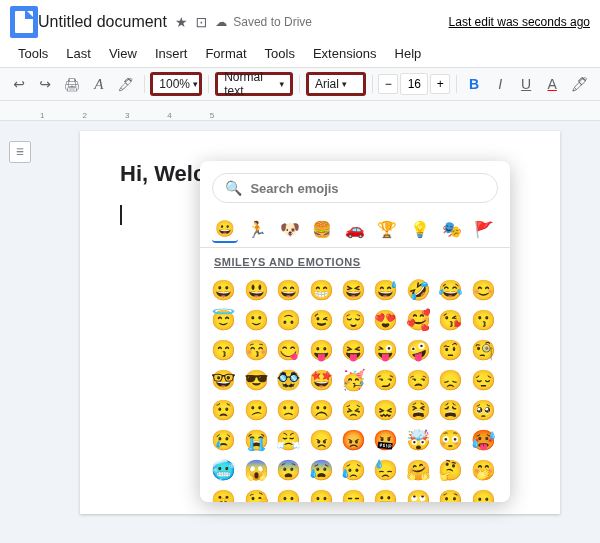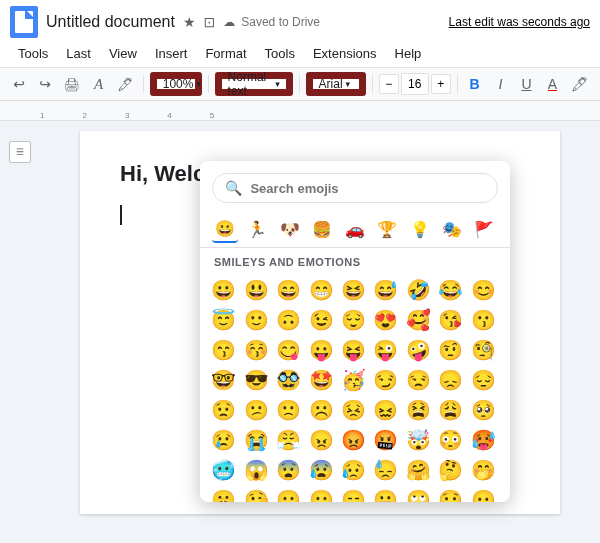--- a/index.html
+++ b/index.html
@@ -4,21 +4,20 @@
   <style>
     * { margin: 0; padding: 0; box-sizing: border-box; }
     body { font-family: Arial, sans-serif; background: #f0f4f9; width: 600px; height: 543px; overflow: hidden; }
 
     
     .title-bar {
       background: #fff;
       display: flex;
       align-items: center;
       padding: 6px 10px 2px 10px;
-      gap: 8px;
     }
     .doc-icon {
       width: 28px; height: 32px;
       background: #4285f4;
       border-radius: 2px;
       display: flex; align-items: center; justify-content: center;
       flex-shrink: 0;
       position: relative;
     }
     .doc-icon::before {
@@ -116,21 +115,21 @@
     }
     .toolbar-separator {
       width: 1px; height: 18px;
       background: #e0e0e0;
       margin: 0 2px;
     }
     .toolbar-select {
       font-size: 12px;
       color: #202124;
       padding: 2px 6px;
-      border: 7px solid #7f1d1d;
+      border: 3px solid #7f1d1d;
       border-radius: 3px;
       background: #fff;
       cursor: pointer;
       display: flex; align-items: center; gap: 3px;
       height: 24px;
     }
     .zoom-select {
       width: 52px;
     }
     .style-select {
@@ -298,20 +297,21 @@
     }
     .cat-icon.active {
       border-bottom: 2px solid #1a73e8;
     }
     .emoji-section-label {
       font-size: 11px;
       font-weight: bold;
       color: #5f6368;
       padding: 8px 14px 4px 14px;
       letter-spacing: 0.5px;
+      text-decoration: underline;
     }
     .emoji-grid {
       display: grid;
       grid-template-columns: repeat(9, 1fr);
       padding: 4px 10px 10px 10px;
       gap: 2px;
       max-height: 230px;
       overflow-y: auto;
     }
     .emoji-cell {

